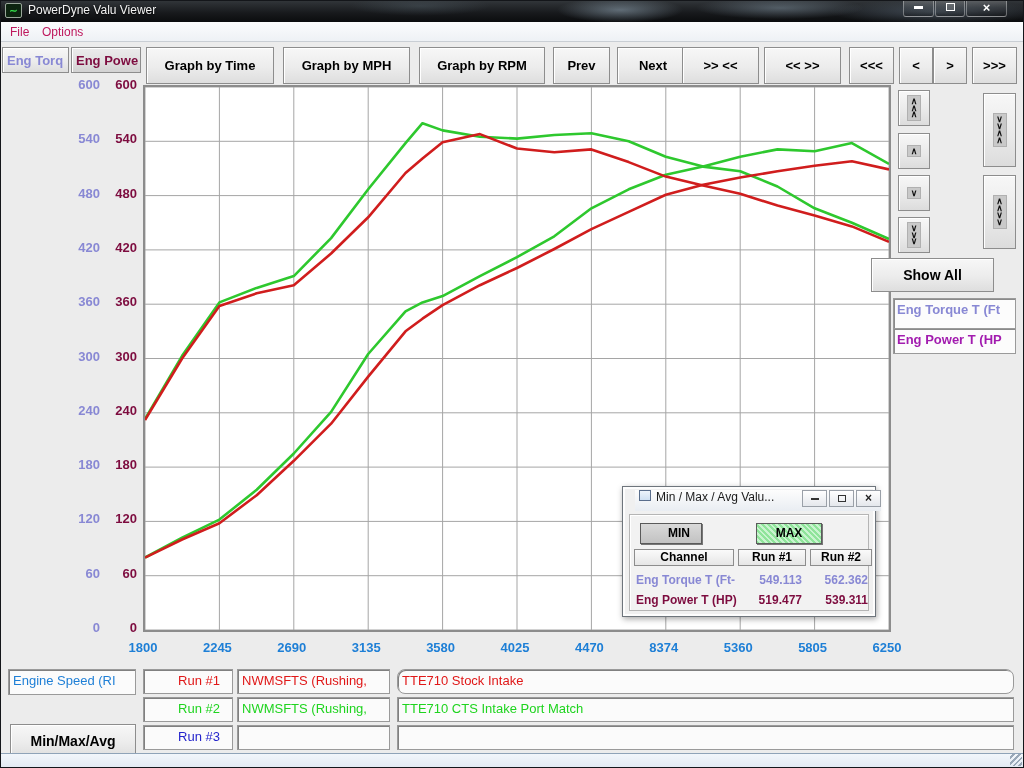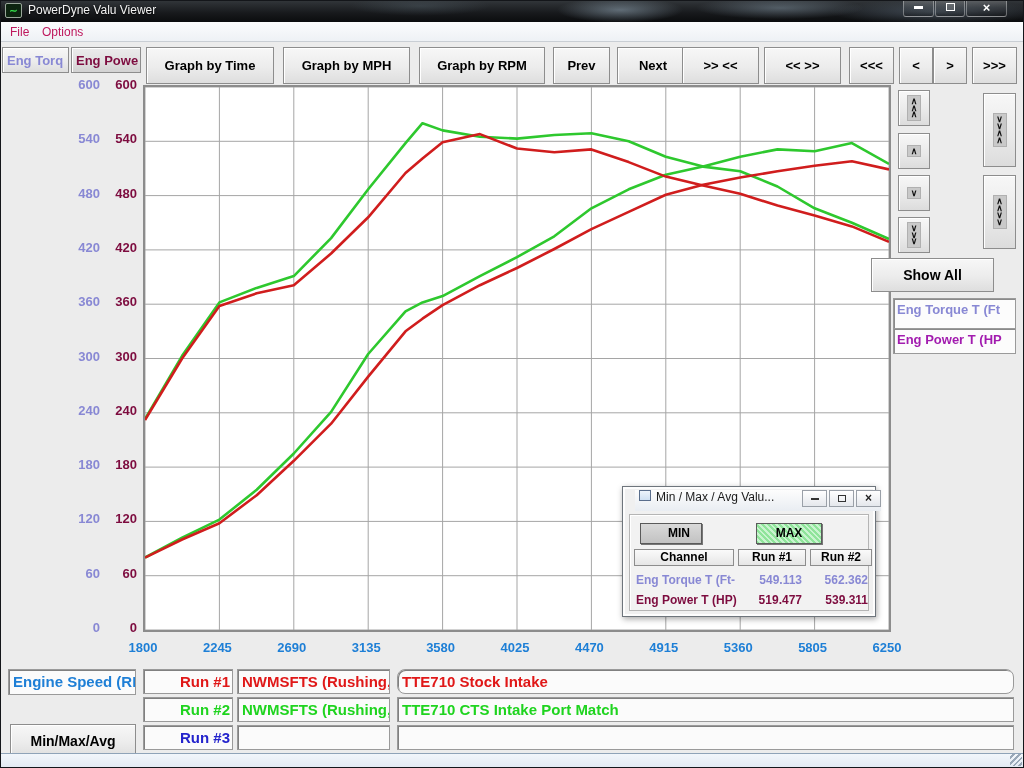--- a/index.html
+++ b/index.html
@@ -73,21 +73,21 @@
   .btn-minlbl { left:10px; width:62px; background:linear-gradient(#d9d9d9,#c2c2c2);padding-left:16px; }
   .btn-maxlbl { left:126px; width:66px;
     background:repeating-linear-gradient(45deg,#8fe49a 0 2px,#c9f4cf 2px 4px); }
   .dlg-colhdr { position:absolute; top:34px; height:17px; background:linear-gradient(#fafafa,#e6e6e6); border:1px solid #8d8d8d;
     font-size:12px; font-weight:bold; text-align:center; line-height:15px; }
   .dlg-row { position:absolute; font-size:12px; font-weight:bold; white-space:nowrap; }
   .dlg-val { position:absolute; font-size:12px; font-weight:bold; text-align:right; width:60px; }
 
   
   .bottom-box { background:#fbfbfb; border:1px solid #9a9a9a; box-shadow:inset 1px 1px 0 #808080;
-    font-size:15px; font-weight:bold; white-space:nowrap; overflow:hidden; padding:3px 2px 0 4px; }
+    font-size:13px; font-weight:normal; white-space:nowrap; overflow:hidden; padding:3px 12px 0 4px; }
   .minmaxavg { left:10px; top:724px; width:126px; height:34px; font-size:14px; }
 
   .statusbar { left:0; top:753px; width:1024px; height:15px; background:linear-gradient(#f2f6fb,#e2e9f2);
     border-top:1px solid #8fa3b8; }
   .grip { position:absolute; right:2px; bottom:2px; width:12px; height:12px;
     background:repeating-linear-gradient(135deg, transparent 0 2px, #9aa8b8 2px 4px); }
   .window-edge { left:0; top:0; width:1024px; height:768px; border:1px solid #14161a; pointer-events:none; }
 </style>
 </head>
 <body>
@@ -146,21 +146,21 @@
     <div class="ytick" style="left: 0px; width: 137px; top: 620px; color: rgb(125, 12, 63);">0</div>
   </div>
 <div id="xaxis">
     <div class="xtick" style="left: 111px; top: 640px; color: rgb(30, 127, 214);">1800</div>
     <div class="xtick" style="left: 185.4px; top: 640px; color: rgb(30, 127, 214);">2245</div>
     <div class="xtick" style="left: 259.8px; top: 640px; color: rgb(30, 127, 214);">2690</div>
     <div class="xtick" style="left: 334.2px; top: 640px; color: rgb(30, 127, 214);">3135</div>
     <div class="xtick" style="left: 408.6px; top: 640px; color: rgb(30, 127, 214);">3580</div>
     <div class="xtick" style="left: 483px; top: 640px; color: rgb(30, 127, 214);">4025</div>
     <div class="xtick" style="left: 557.4px; top: 640px; color: rgb(30, 127, 214);">4470</div>
-    <div class="xtick" style="left: 631.8px; top: 640px; color: rgb(30, 127, 214);">4915</div>
+    <div class="xtick" style="left: 631.8px; top: 640px; color: rgb(30, 127, 214);">8374</div>
     <div class="xtick" style="left: 706.2px; top: 640px; color: rgb(30, 127, 214);">5360</div>
     <div class="xtick" style="left: 780.6px; top: 640px; color: rgb(30, 127, 214);">5805</div>
     <div class="xtick" style="left: 855px; top: 640px; color: rgb(30, 127, 214);">6250</div>
   </div>
 
 <div class="abs" id="plot">
   <svg id="chart-svg" width="744" height="543" viewBox="0 0 744 543">
       <line x1="0" x2="0" y1="0" y2="543" stroke="#a5a5a5" stroke-width="1"></line>
       <line x1="74.4" x2="74.4" y1="0" y2="543" stroke="#a5a5a5" stroke-width="1"></line>
       <line x1="148.8" x2="148.8" y1="0" y2="543" stroke="#a5a5a5" stroke-width="1"></line>

